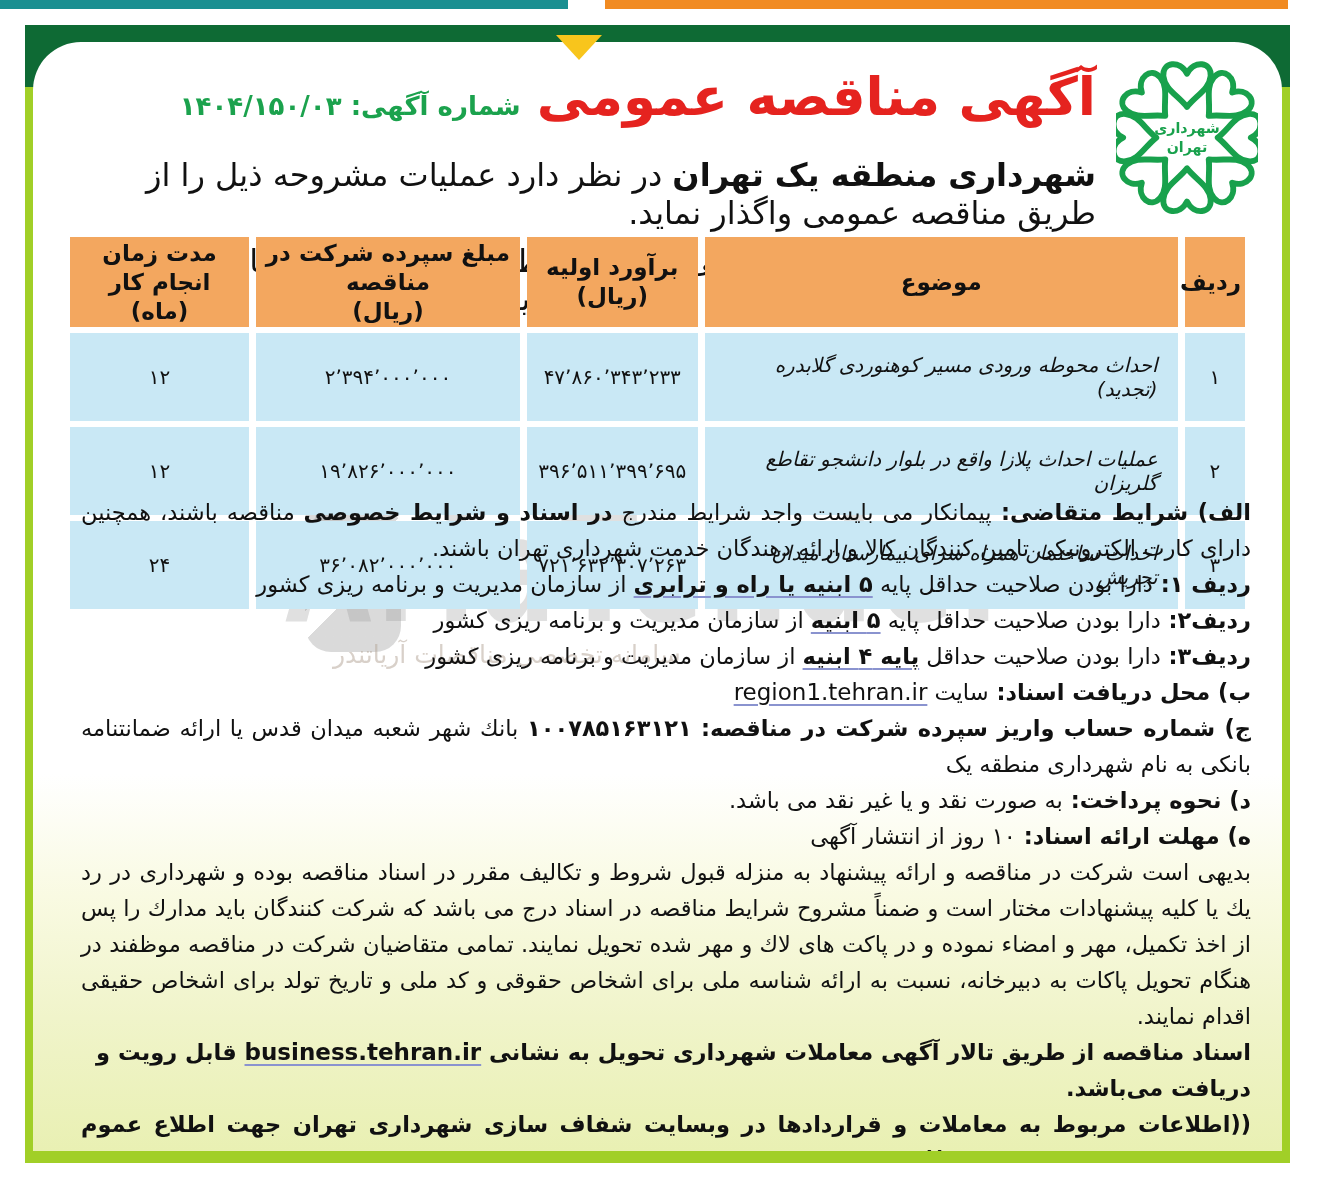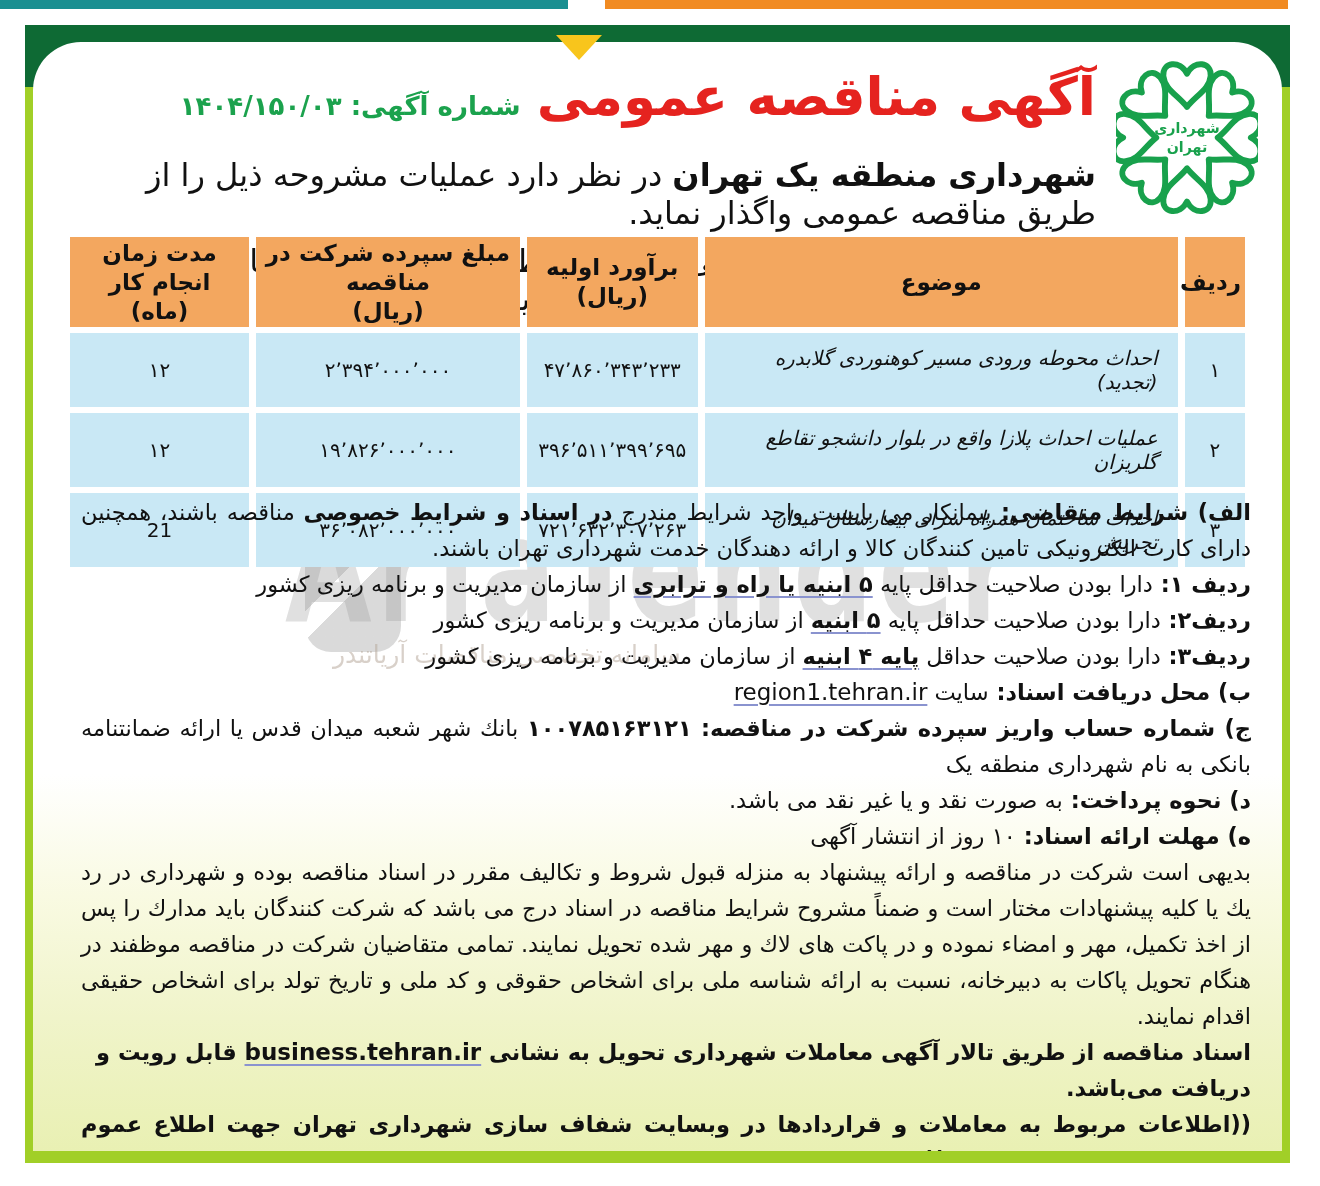--- a/index.html
+++ b/index.html
@@ -24,21 +24,21 @@
              display:flex;align-items:baseline;gap:16px;}
   .title-red{color:#e5231f;font-size:53px;font-weight:bold;}
   .title-green{color:#1ba24d;font-size:26px;font-weight:bold;}
   .intro{position:absolute;right:186px;left:36px;direction:rtl;font-size:32px;z-index:2;}
   .intro1{top:114px;text-align:right;}
   .intro2{top:155px;text-align:center;margin-top:45px;}
   
   .tblwrap{position:absolute;top:189px;left:30px;right:30px;z-index:2;}
   table{width:100%;border-collapse:separate;border-spacing:7px 6px;direction:rtl;table-layout:fixed;}
   th{background:#f3a75f;font-size:23px;font-weight:bold;height:62px;padding:2px 4px;line-height:1.25;}
-  td{background:#c9e8f5;font-size:20px;height:56px;text-align:center;padding:9px 6px;}
+  td{background:#c9e8f5;font-size:20px;height:56px;text-align:center;padding:16px 6px;}
   td.c-subject{text-align:right;padding-right:20px;font-style:italic;}
   
   .sections{position:absolute;top:452px;left:48px;right:31px;direction:rtl;z-index:2;
             font-size:22.5px;line-height:36px;}
   .sections p{margin:0;text-align:right;}
   .sections p.j{text-align:justify;}
   .b{font-weight:bold;}
   .u{text-decoration:underline;text-decoration-color:#8a93cf;text-underline-offset:4px;}
   .ltr{direction:ltr;unicode-bidi:embed;font-size:23px;}
   
@@ -137,21 +137,21 @@
               <td class="c-subject">عملیات احداث پلازا واقع در بلوار دانشجو تقاطع گلریزان</td>
               <td class="c-estimate">۳۹۶٬۵۱۱٬۳۹۹٬۶۹۵</td>
               <td class="c-deposit">۱۹٬۸۲۶٬۰۰۰٬۰۰۰</td>
               <td class="c-duration">۱۲</td>
             </tr>
             <tr>
               <td class="c-num">۳</td>
               <td class="c-subject">احداث ساختمان همراه سرای بیمارستان میدان تجریش</td>
               <td class="c-estimate">۷۲۱٬۶۳۲٬۳۰۷٬۲۶۳</td>
               <td class="c-deposit">۳۶٬۰۸۲٬۰۰۰٬۰۰۰</td>
-              <td class="c-duration">21</td>
+              <td class="c-duration">۲۴</td>
             </tr>
           </tbody>
       </table>
     </div>
 
     <div class="sections" id="sections">
         <p class="j"><span class="b">الف) شرایط متقاضی: </span><span>پیمانکار می بایست واجد شرایط مندرج </span><span class="b">در اسناد و شرایط خصوصی</span><span> مناقصه باشند، همچنین دارای کارت الکترونیکی تامین کنندگان کالا و ارائه دهندگان خدمت شهرداری تهران باشند.</span></p>
         <p><span class="b">ردیف ۱: </span><span>دارا بودن صلاحیت حداقل پایه </span><span class="b u">۵ ابنیه یا راه و ترابری</span><span> از سازمان مدیریت و برنامه ریزی کشور</span></p>
         <p><span class="b">ردیف۲: </span><span>دارا بودن صلاحیت حداقل پایه </span><span class="b u">۵ ابنیه</span><span> از سازمان مدیریت و برنامه ریزی کشور</span></p>
         <p><span class="b">ردیف۳: </span><span>دارا بودن صلاحیت حداقل </span><span class="b u">پایه ۴ ابنیه</span><span> از سازمان مدیریت و برنامه ریزی کشور</span></p>

